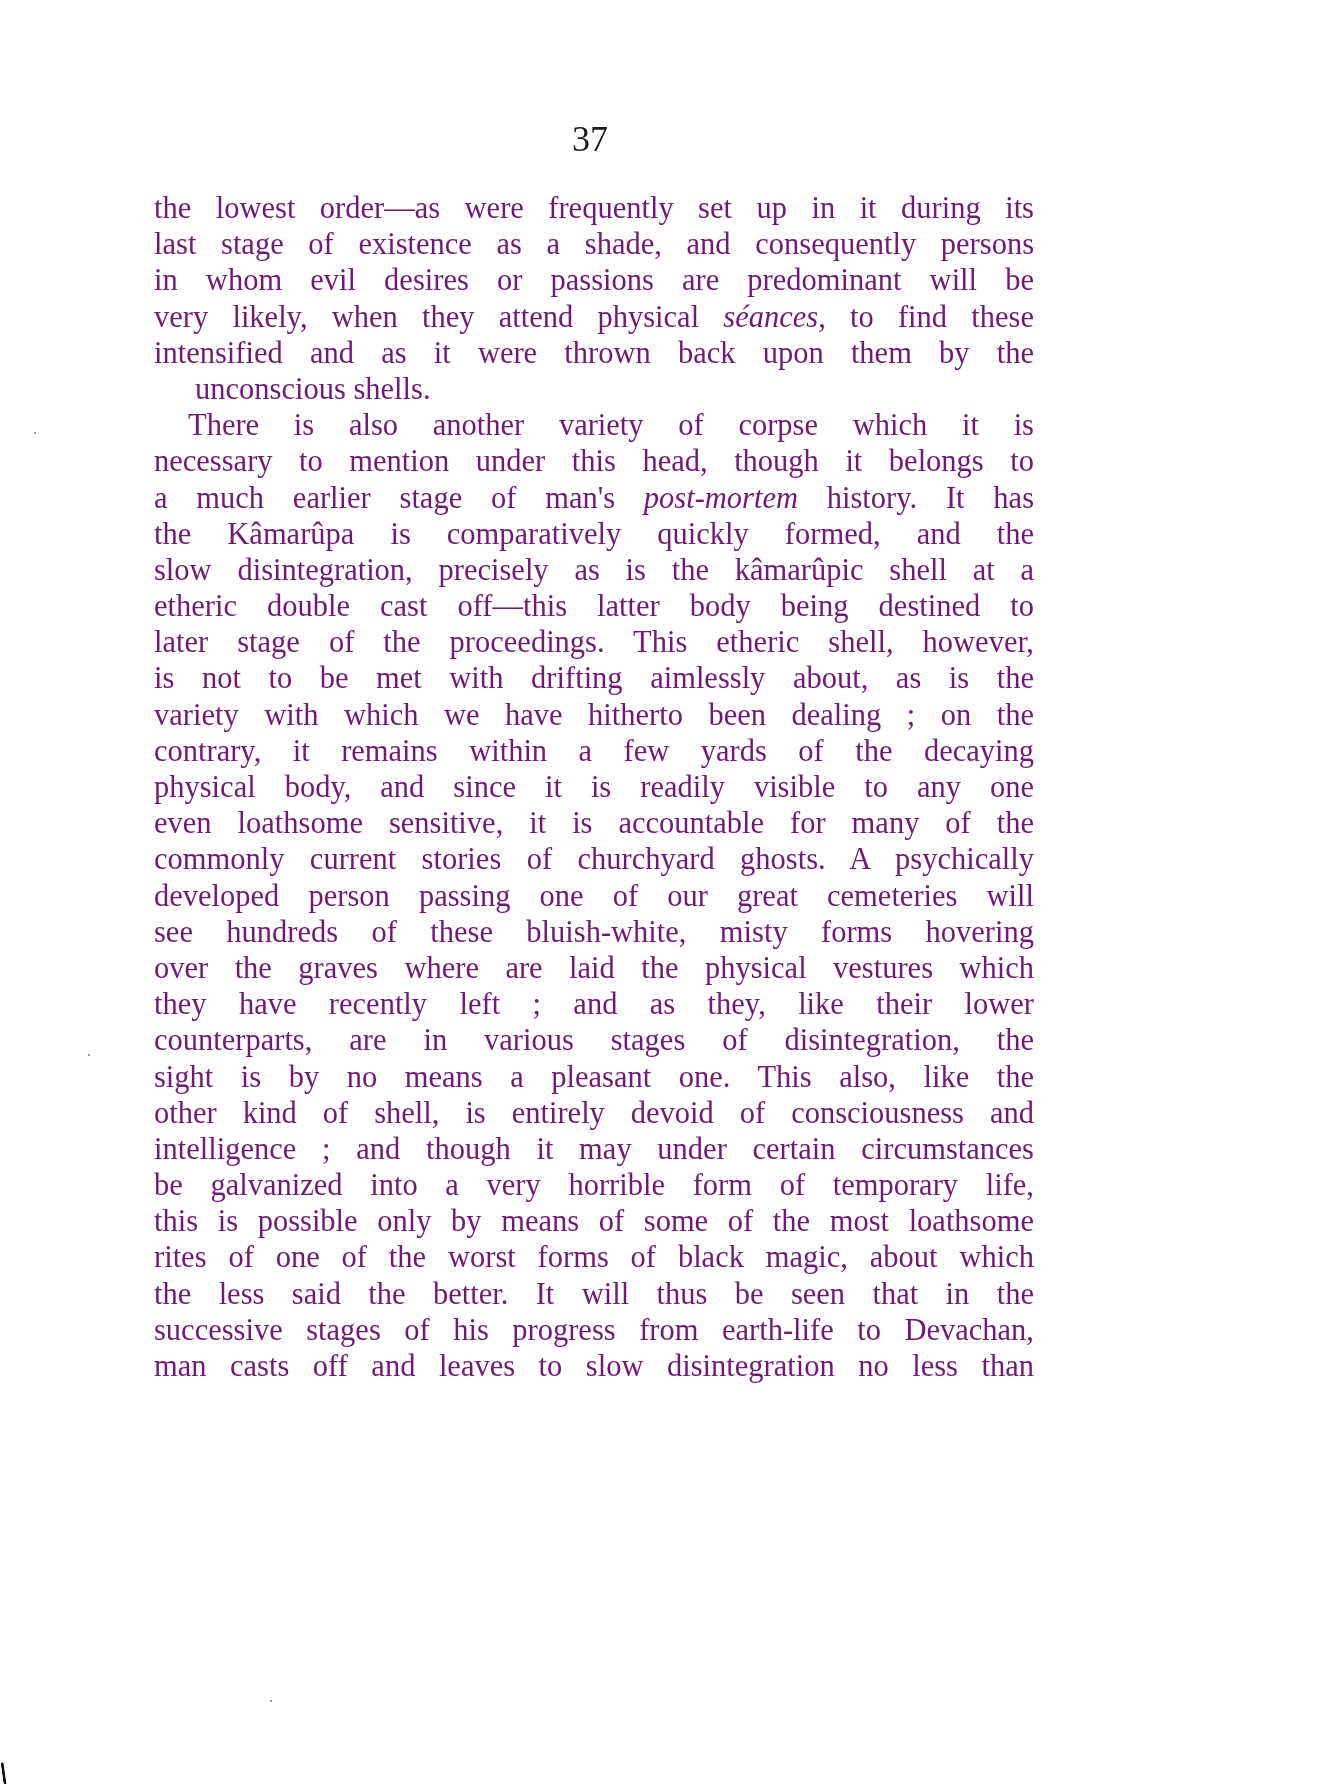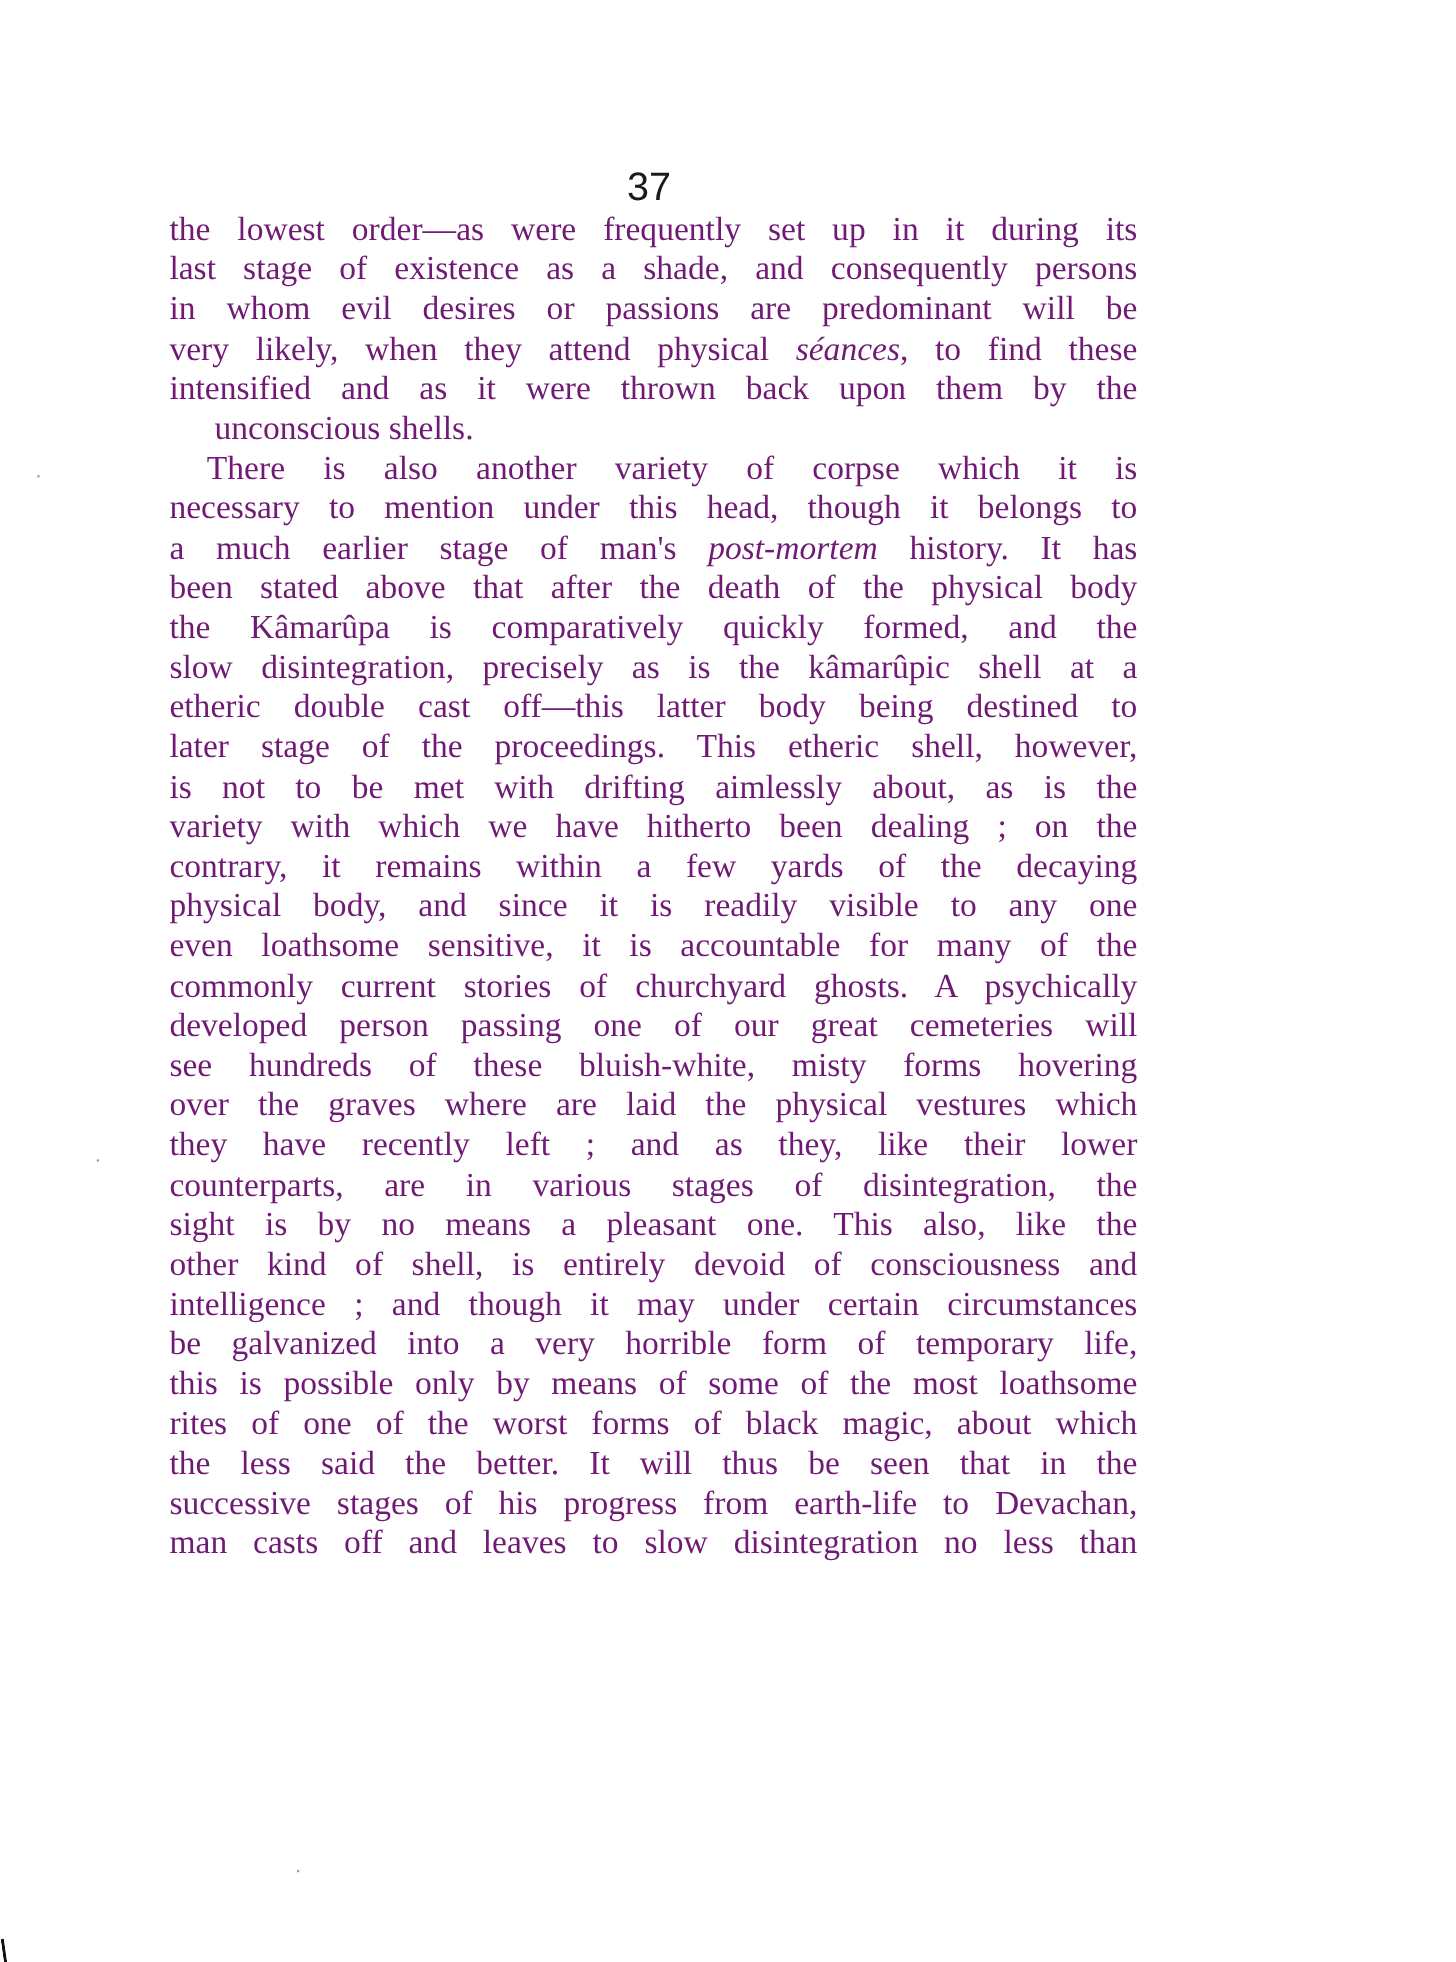--- a/index.html
+++ b/index.html
@@ -1,20 +1,20 @@
 <!DOCTYPE html>
 <html><head>
 <meta charset="utf-8">
 <style>
   html, body { margin: 0; padding: 0; background: #ffffff; }
   body { width: 1324px; height: 1784px; position: relative; overflow: hidden; }
   .page-number {
     position: absolute; left: 0; width: 1180px; top: 118px;
     text-align: center;
-    font-family: Liberation Sans, sans-serif; font-size: 36px; color: #1a1a1a; margin-top: 31px;
+    font-family: Liberation Serif, serif; font-size: 36px; color: #1a1a1a;
   }
   .text-block {
     position: absolute; left: 154px; top: 190px; width: 880px;
     font-family: "Liberation Serif", serif; font-size: 30.5px; color: #701a75;
   }
   .line {
     display: block; height: 36.2px; line-height: 36.2px;
     text-align: justify; text-align-last: justify; white-space: nowrap;
     overflow: visible;
   }
@@ -35,21 +35,20 @@
 <div class="text-block" id="text-block">
     <span class="line">the lowest order—as were frequently set up in it during its</span>
     <span class="line">last stage of existence as a shade, and consequently persons</span>
     <span class="line">in whom evil desires or passions are predominant will be</span>
     <span class="line"><span>very likely, when they attend physical </span><span class="it">séances</span><span>, to find these</span></span>
     <span class="line">intensified and as it were thrown back upon them by the</span>
     <span class="line last">unconscious shells.</span>
     <span class="line indent">There is also another variety of corpse which it is</span>
     <span class="line">necessary to mention under this head, though it belongs to</span>
     <span class="line"><span>a much earlier stage of man's </span><span class="it">post-mortem</span><span> history. It has</span></span>
-    <span class="line">been stated above that after the death of the physical body</span>
     <span class="line">the Kâmarûpa is comparatively quickly formed, and the</span>
     <span class="line">slow disintegration, precisely as is the kâmarûpic shell at a</span>
     <span class="line">etheric double cast off—this latter body being destined to</span>
     <span class="line">later stage of the proceedings. This etheric shell, however,</span>
     <span class="line">is not to be met with drifting aimlessly about, as is the</span>
     <span class="line">variety with which we have hitherto been dealing ; on the</span>
     <span class="line">contrary, it remains within a few yards of the decaying</span>
     <span class="line">physical body, and since it is readily visible to any one</span>
     <span class="line">even loathsome sensitive, it is accountable for many of the</span>
     <span class="line">commonly current stories of churchyard ghosts. A psychically</span>

